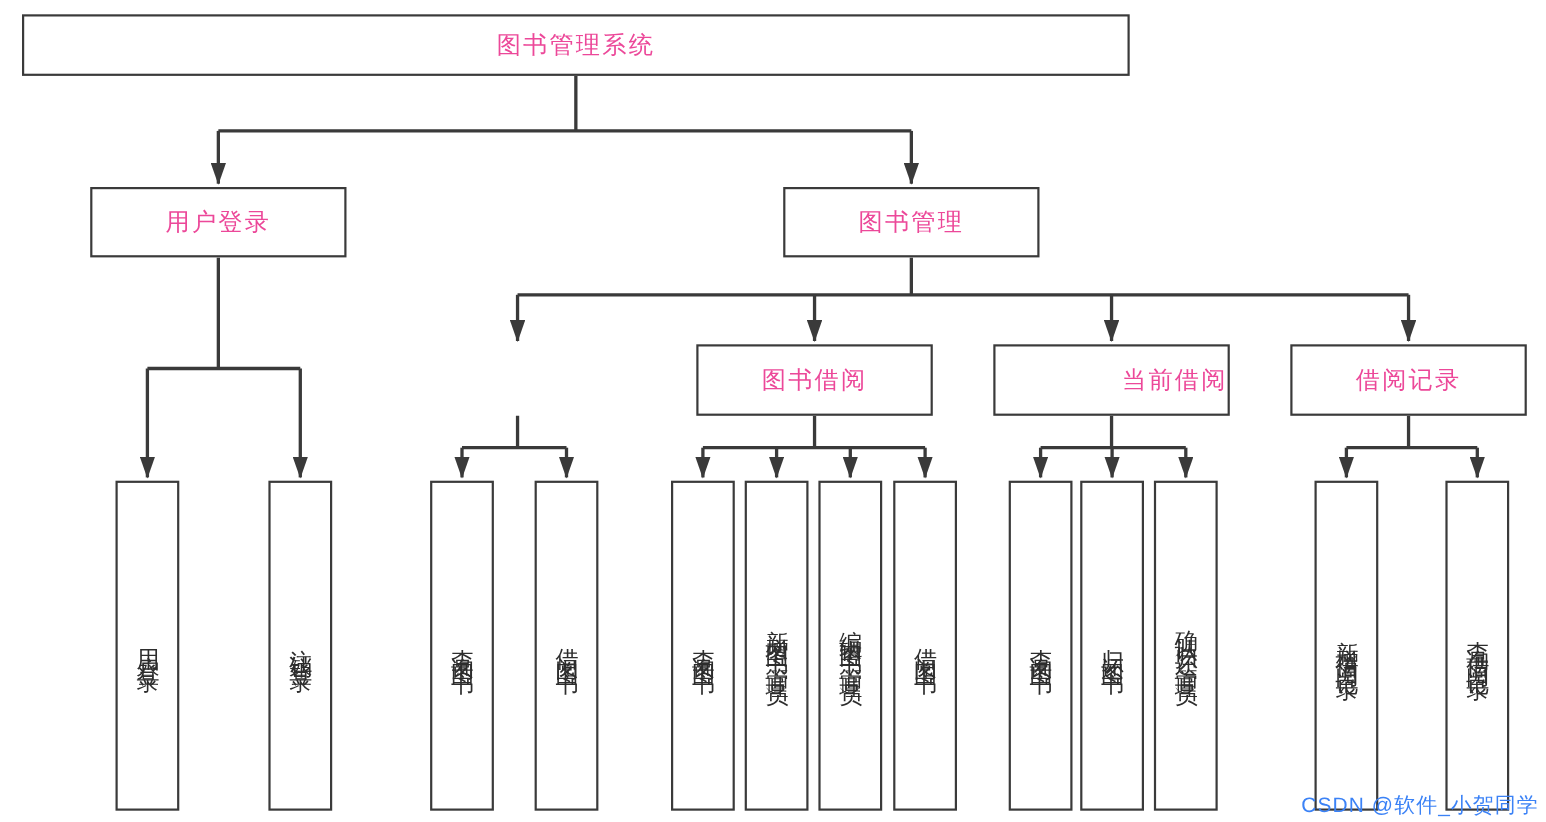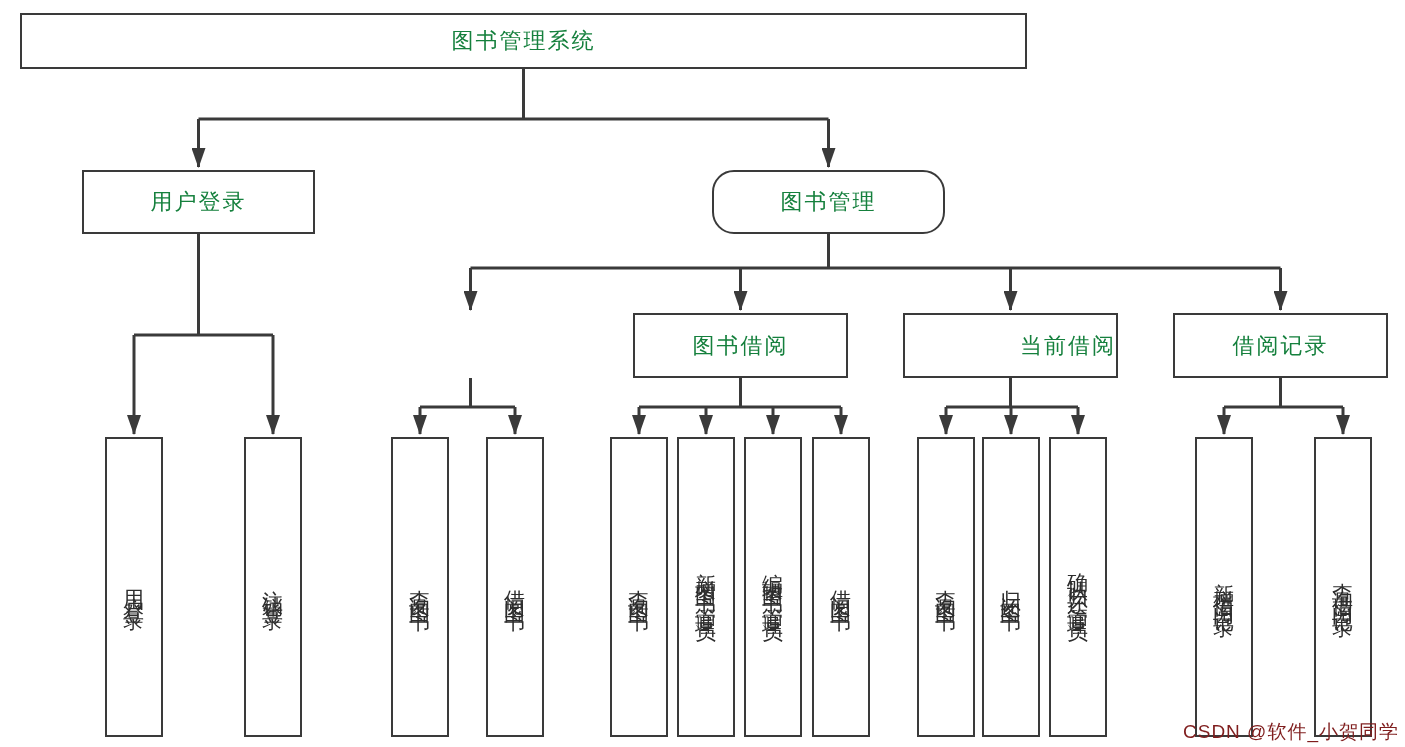--- a/index.html
+++ b/index.html
@@ -23,36 +23,36 @@
     background: #ffffff;
     border: 2.5px solid #3a3a3a;
     box-sizing: border-box;
     display: flex;
     align-items: center;
     justify-content: center;
     z-index: 2;
   }
   .box .hlabel {
     font-size: 22px;
-    color: #15803d;
+    color: #ec4899;
     letter-spacing: 2px;
     white-space: nowrap;
   }
   .leaf .vlabel {
     writing-mode: vertical-rl;
     text-orientation: mixed;
     font-size: 21px;
     letter-spacing: 7px;
     color: #2d2d2d;
     line-height: 1;
   }
   
   #root-box       { left: 20px;   top: 13px;  width: 1007px; height: 56px; }
   #branch-user    { left: 82px;   top: 170px; width: 233px;  height: 64px; }
-  #branch-books   { left: 712px;  top: 170px; width: 233px;  height: 64px; border-radius: 22px; }
+  #branch-books   { left: 712px;  top: 170px; width: 233px;  height: 64px; }
   #sec-new-books  { left: 363px;  top: 313px; width: 215px;  height: 65px; }
   #sec-borrow     { left: 633px;  top: 313px; width: 215px;  height: 65px; }
   #sec-current    { left: 903px;  top: 313px; width: 215px;  height: 65px; justify-content: flex-end; }
   #sec-records    { left: 1173px; top: 313px; width: 215px;  height: 65px; }
   .leaf           { top: 437px;   width: 58px; height: 300px; }
   #leaf-login     { left: 105px; }
   #leaf-logout    { left: 244px; }
   #leaf-query-a   { left: 391px; }
   #leaf-borrow-a  { left: 486px; }
   #leaf-query-b   { left: 610px; }
@@ -62,21 +62,21 @@
   #leaf-query-c   { left: 917px; }
   #leaf-return-c  { left: 982px; }
   #leaf-confirm-c { left: 1049px; }
   #leaf-addrec-d  { left: 1195px; }
   #leaf-queryrec-d{ left: 1314px; }
   #watermark {
     position: absolute;
     left: 1183px;
     top: 719px;
     font-size: 19px;
-    color: #7f1d1d;
+    color: #3b82f6;
     letter-spacing: 1px;
     white-space: nowrap;
     z-index: 5;
   }
 </style>
 </head>
 <body>
 
 <div id="canvas">
 

